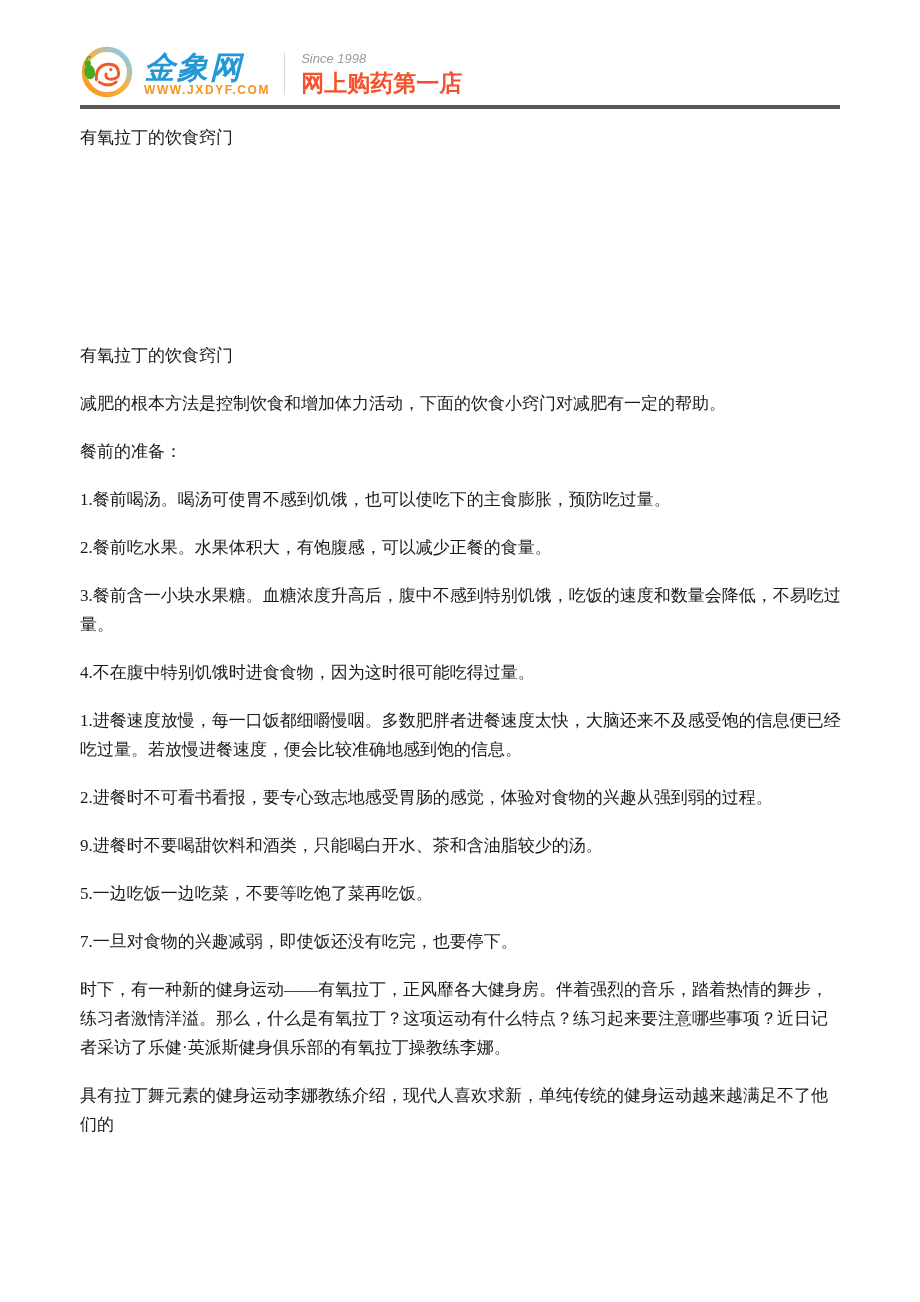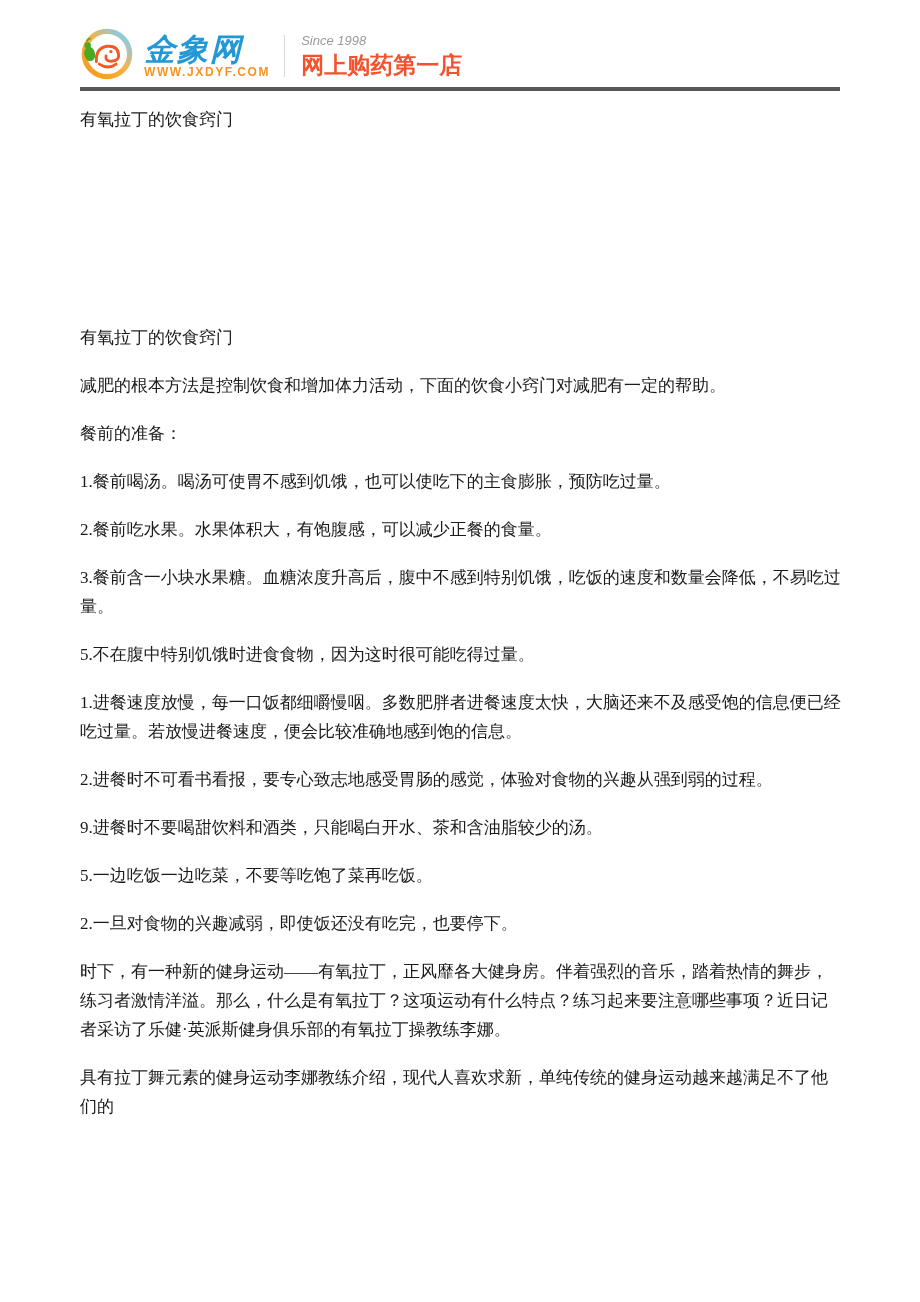--- a/index.html
+++ b/index.html
@@ -7,21 +7,21 @@
     position:relative;
     width:920px;height:1302px;
     background:#ffffff;
     overflow:hidden;
     font-family:"Liberation Serif","DejaVu Serif",serif;
     color:#1a1a1a;
   }
   
   .header{
     display:flex;align-items:center;
-    padding:28px 80px 0 80px;
+    padding:46px 80px 0 80px;
     font-family:"Liberation Sans","DejaVu Sans",sans-serif;
   }
   .logo-badge{flex:0 0 auto;margin-right:10px;}
   .brand{display:flex;flex-direction:column;line-height:1;}
   .brand-name{
     font-size:31px;font-weight:bold;color:#2398d6;
     letter-spacing:2px;font-style:italic;
   }
   .brand-url{
     font-size:12px;font-weight:bold;color:#f7941e;
@@ -112,26 +112,26 @@
 
   <div class="content">
     <p class="title-top">有氧拉丁的饮食窍门</p>
     <p class="doc-title">有氧拉丁的饮食窍门</p>
     <p>减肥的根本方法是控制饮食和增加体力活动，下面的饮食小窍门对减肥有一定的帮助。</p>
 
     <p>餐前的准备：</p>
     <p>1.餐前喝汤。喝汤可使胃不感到饥饿，也可以使吃下的主食膨胀，预防吃过量。</p>
     <p>2.餐前吃水果。水果体积大，有饱腹感，可以减少正餐的食量。</p>
     <p>3.餐前含一小块水果糖。血糖浓度升高后，腹中不感到特别饥饿，吃饭的速度和数量会降低，不易吃过量。</p>
-    <p>5.不在腹中特别饥饿时进食食物，因为这时很可能吃得过量。</p>
+    <p>4.不在腹中特别饥饿时进食食物，因为这时很可能吃得过量。</p>
 
     <p>1.进餐速度放慢，每一口饭都细嚼慢咽。多数肥胖者进餐速度太快，大脑还来不及感受饱的信息便已经吃过量。若放慢进餐速度，便会比较准确地感到饱的信息。</p>
     <p>2.进餐时不可看书看报，要专心致志地感受胃肠的感觉，体验对食物的兴趣从强到弱的过程。</p>
     <p>9.进餐时不要喝甜饮料和酒类，只能喝白开水、茶和含油脂较少的汤。</p>
     <p>5.一边吃饭一边吃菜，不要等吃饱了菜再吃饭。</p>
-    <p>2.一旦对食物的兴趣减弱，即使饭还没有吃完，也要停下。</p>
+    <p>7.一旦对食物的兴趣减弱，即使饭还没有吃完，也要停下。</p>
 
     <p>时下，有一种新的健身运动——有氧拉丁，正风靡各大健身房。伴着强烈的音乐，踏着热情的舞步，练习者激情洋溢。那么，什么是有氧拉丁？这项运动有什么特点？练习起来要注意哪些事项？近日记者采访了乐健·英派斯健身俱乐部的有氧拉丁操教练李娜。</p>
     <p>具有拉丁舞元素的健身运动李娜教练介绍，现代人喜欢求新，单纯传统的健身运动越来越满足不了他们的</p>
   </div>
 
 
 </div>
 
 </body></html>

